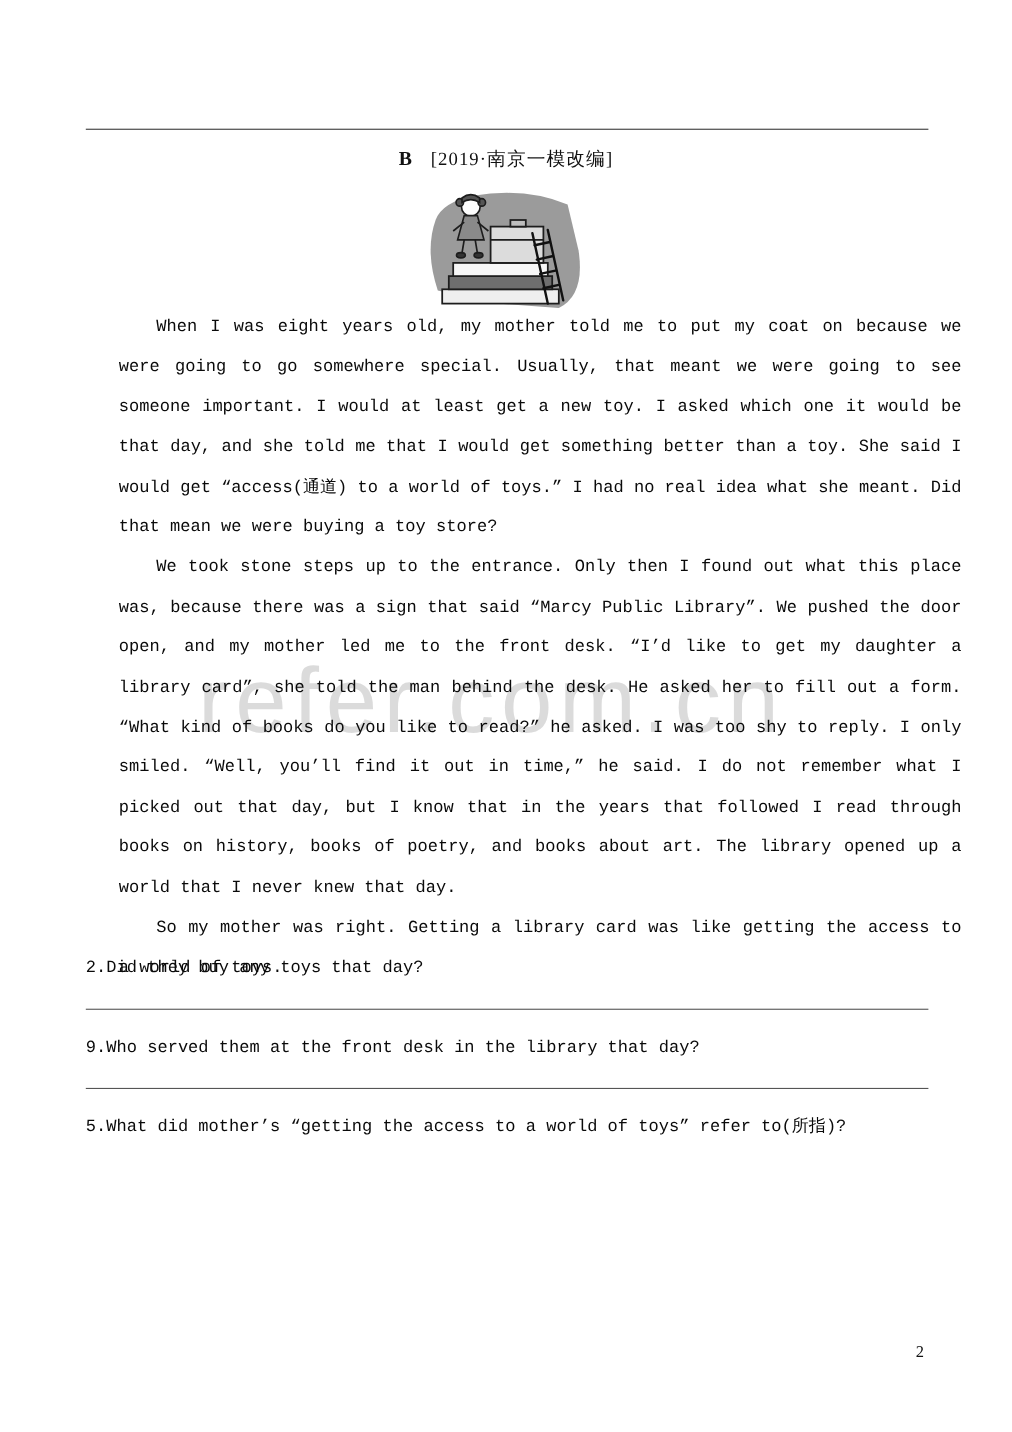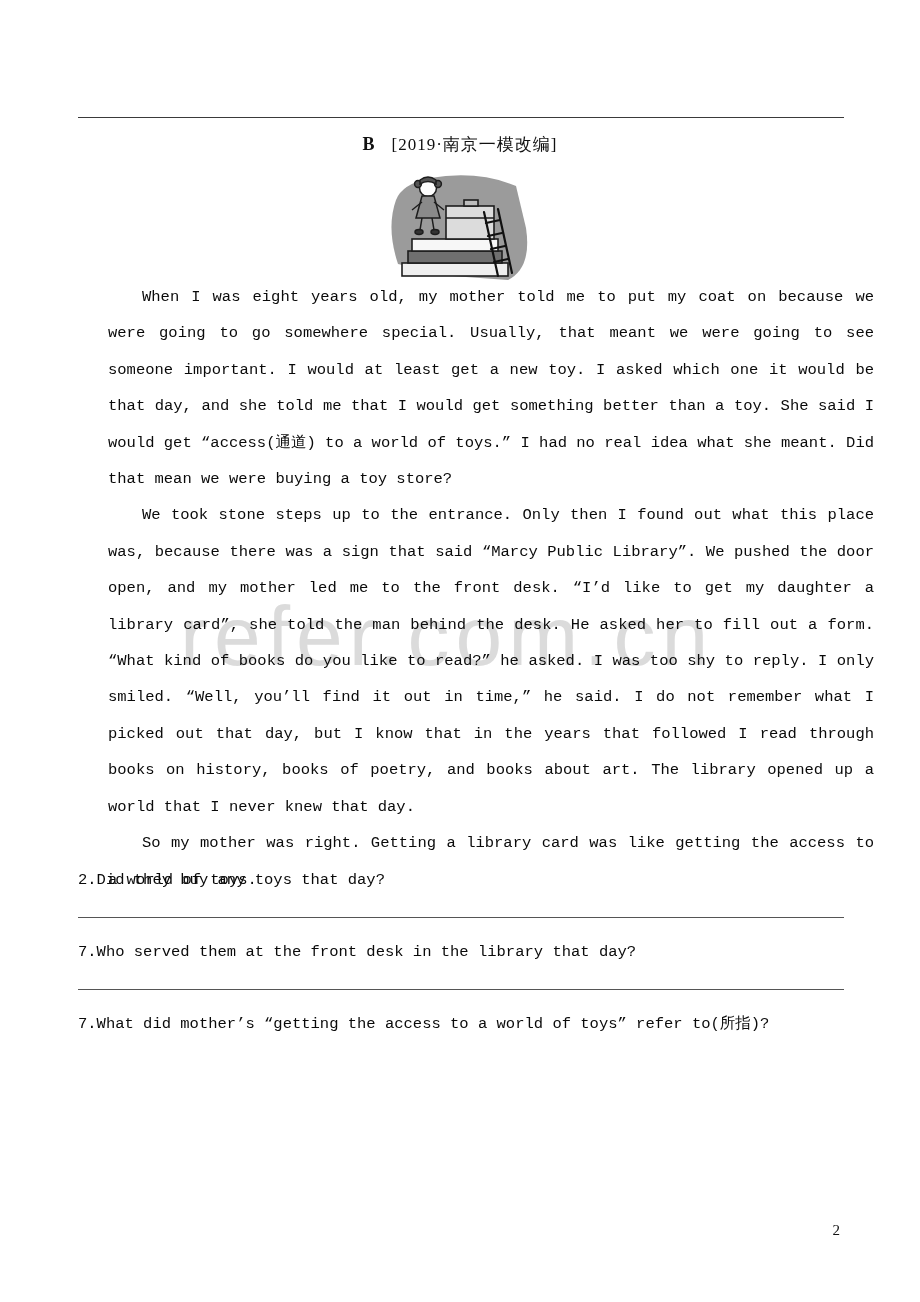--- a/index.html
+++ b/index.html
@@ -119,24 +119,24 @@
     <p>We took stone steps up to the entrance. Only then I found out what this place was, because there was a sign that said “Marcy Public Library”. We pushed the door open, and my mother led me to the front desk. “I’d like to get my daughter a library card”, she told the man behind the desk. He asked her to fill out a form. “What kind of books do you like to read?” he asked. I was too shy to reply. I only smiled. “Well, you’ll find it out in time,” he said. I do not remember what I picked out that day, but I know that in the years that followed I read through books on history, books of poetry, and books about art. The library opened up a world that I never knew that day.</p>
     <p>So my mother was right. Getting a library card was like getting the access to a world of toys.</p>
   </div>
 
   <div class="questions">
     <div class="question">
       <div class="q-text">2.Did they buy any toys that day?</div>
       <div class="answer-line"></div>
     </div>
     <div class="question">
-      <div class="q-text">7.Who served them at the front desk in the library that day?</div>
+      <div class="q-text">9.Who served them at the front desk in the library that day?</div>
       <div class="answer-line"></div>
     </div>
     <div class="question last">
-      <div class="q-text">7.What did mother’s “getting the access to a world of toys” refer to(所指)?</div>
+      <div class="q-text">5.What did mother’s “getting the access to a world of toys” refer to(所指)?</div>
 
     </div>
   </div>
 
   <div class="page-number">2</div>
 
 </div>
 
 </body></html>

